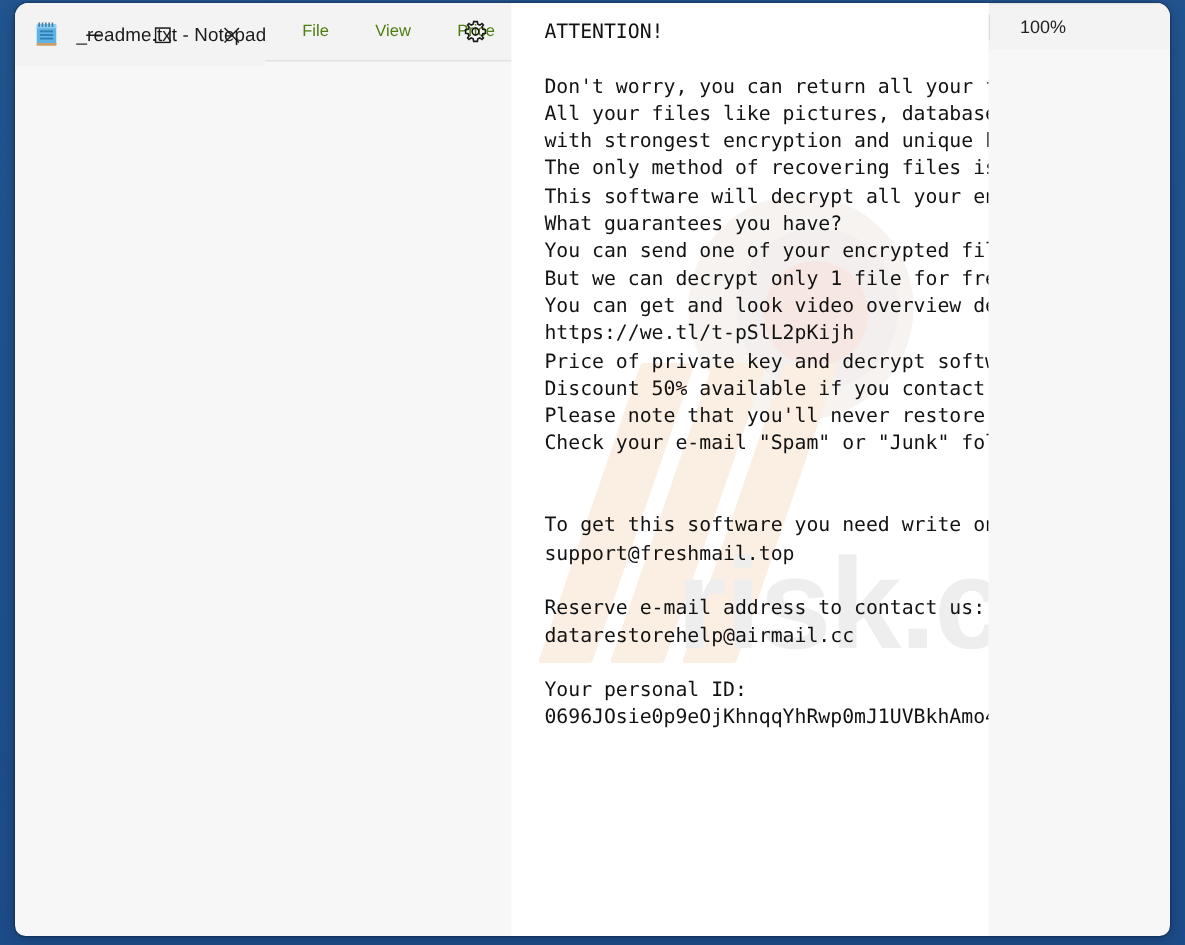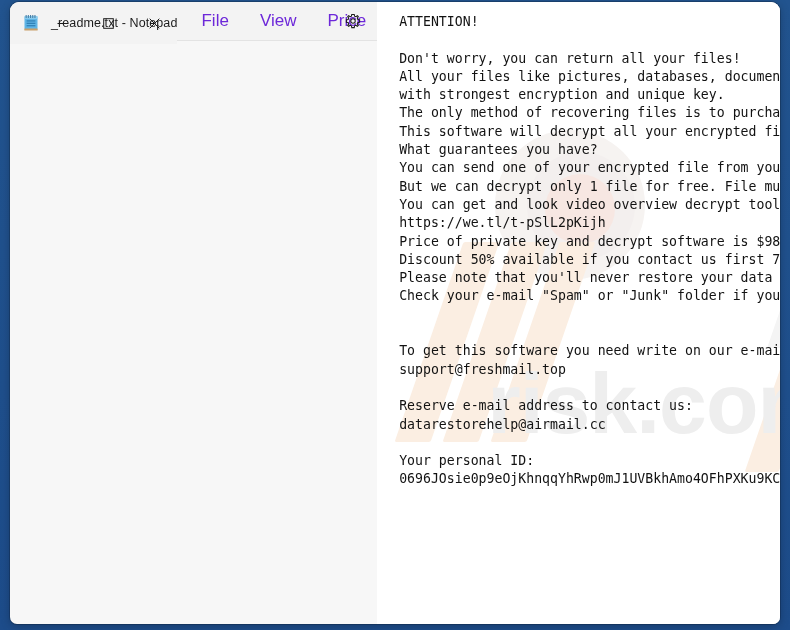--- a/index.html
+++ b/index.html
@@ -79,22 +79,22 @@
   #menubar {
     height: 38px;
     min-height: 38px;
     background: #f3f3f3;
     display: flex;
     align-items: center;
     position: relative;
     border-bottom: 1px solid #e3e3e3;
   }
   .menu-item {
-    font-size: 17px;
-    color: #6d28d9;
+    font-size: 11px;
+    color: #4d7c0f;
     padding: 5px 11px;
     margin-left: 9px;
     border-radius: 4px;
     white-space: nowrap;
   }
   .menu-item:first-child { margin-left: 13px; }
   #settings-btn {
     position: absolute;
     right: 10px;
     top: 5px;
@@ -296,16 +296,17 @@
 Reserve e-mail address to contact us:
 datarestorehelp@airmail.cc
 
 Your personal ID:
 0696JOsie0p9eOjKhnqqYhRwp0mJ1UVBkhAmo4OFhPXKu9KCu</span><span class="cursor"></span></div>
 
       <div id="scroll-track"></div>
     </div>
 
     <div id="statusbar">
+      <div class="status-cell" id="status-zoom">100%</div>
     </div>
 
   </div>
 </div>
 
 </body></html>

